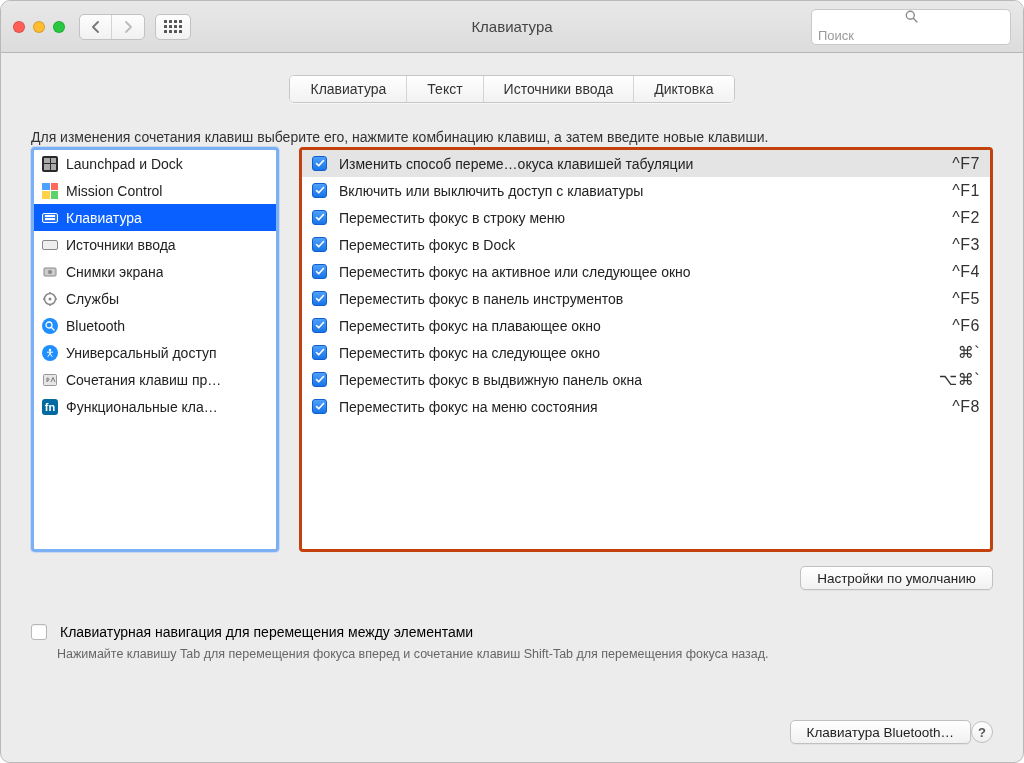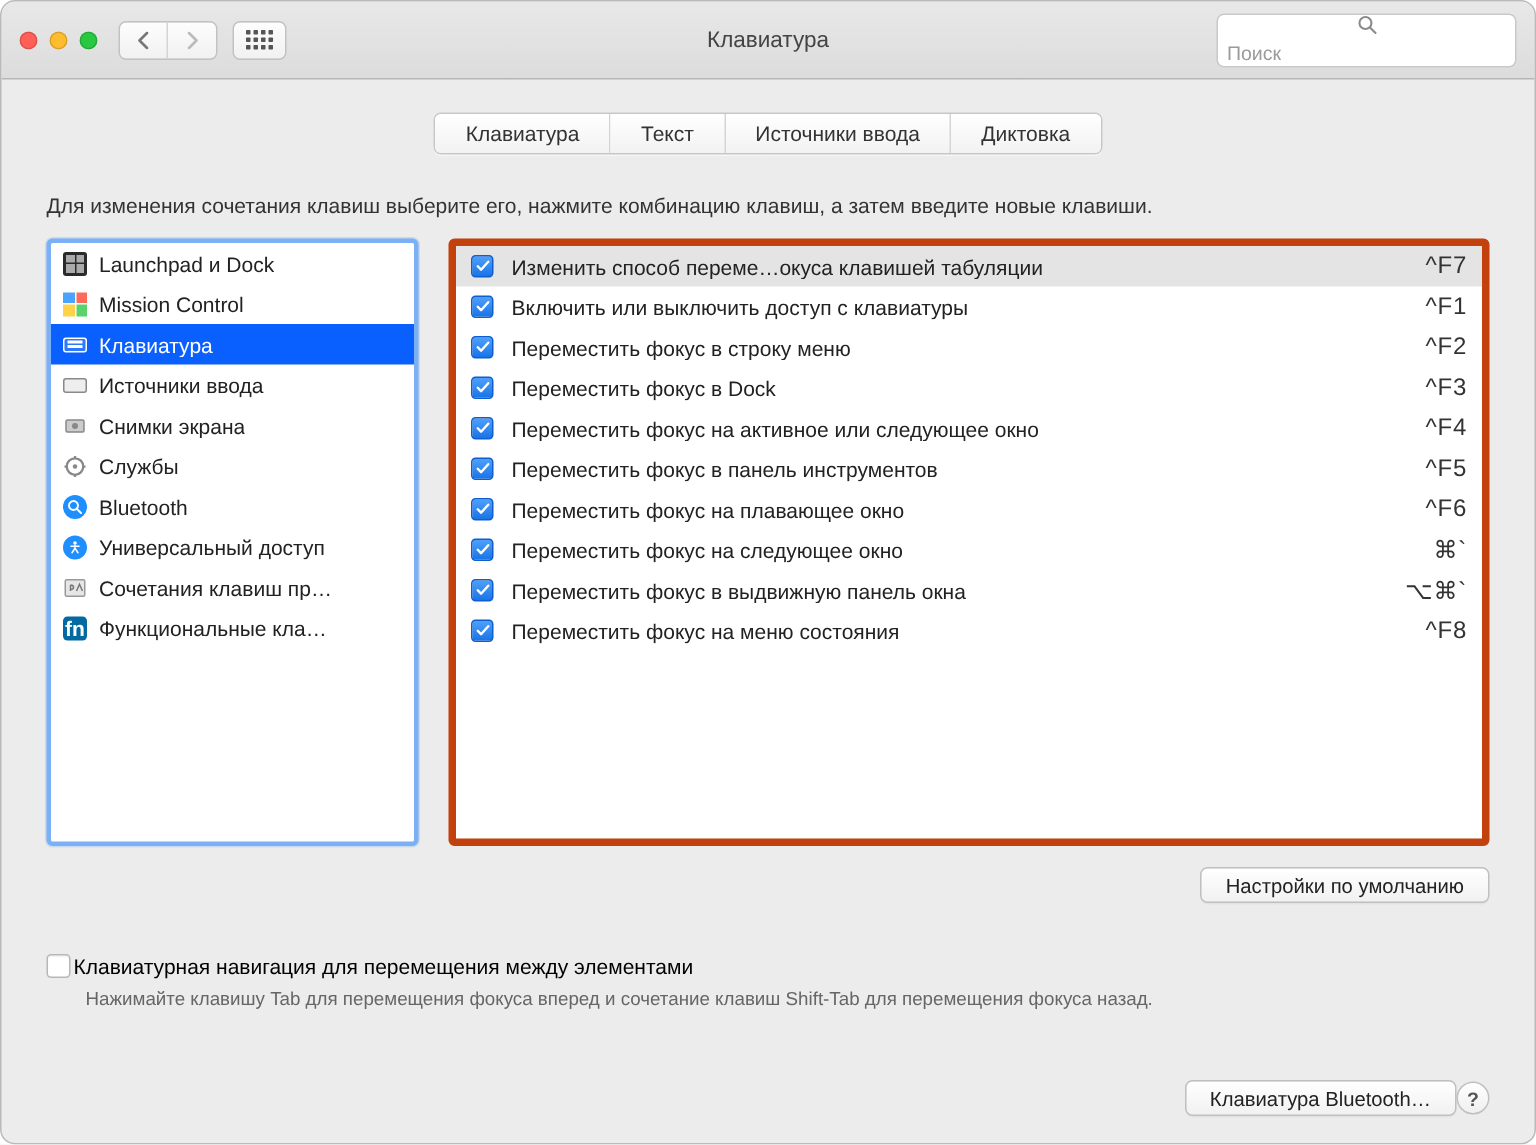--- a/index.html
+++ b/index.html
@@ -121,34 +121,34 @@
   .tab.active {
     background: linear-gradient(#4ea0fb,#1873e6);
     color:#fff;
     border-right-color:#1065d1;
   }
 
   .instr {
     font-size: 14px;
     color:#333;
     line-height: 1.45;
-    margin-bottom: 12px;
+    margin-bottom: 0;
     max-width: 880px;
   }
 
   
   .lists {
     display:flex;
     gap: 20px;
     height: 405px;
     margin-bottom: 14px;
   }
   .listbox {
     background:#fff;
-    border: 5px solid #c2410c;
+    border: 3px solid #c2410c;
     border-radius: 4px;
     overflow:hidden;
     flex-shrink:0;
   }
   .listbox.left {
     width: 248px;
     border: 3px solid #7bb1f4;
     box-shadow: 0 0 0 1px #c9d9ef;
   }
   .listbox.right {
@@ -187,21 +187,21 @@
     display:flex; align-items:center; justify-content:center;
     flex-shrink:0;
   }
   .chk svg { display:block; }
   .short-label { flex:1; white-space:nowrap; overflow:hidden; text-overflow:ellipsis; padding-right:12px; }
   .short-key { color:#333; font-size: 16px; letter-spacing: 0.5px; font-family: -apple-system, "Helvetica Neue", sans-serif; }
 
   .defaults-row { display:flex; justify-content:flex-end; margin-bottom: 34px; }
 
   .kb-nav {
-    display:flex; align-items:center; gap:2px;
+    display:flex; align-items:center; gap:13px;
     font-size: 14px;
     margin-bottom: 6px;
   }
   .checkbox-empty {
     width:16px; height:16px;
     background:#fff;
     border:1px solid #b7b7b7;
     border-radius:3px;
     box-shadow: inset 0 1px 1px rgba(0,0,0,0.06);
   }
@@ -386,21 +386,21 @@
             <div class="cat-ic">
               <svg width="16" height="16" viewBox="0 0 16 16">
                 <rect x="1.5" y="2.5" width="13" height="11" rx="1" fill="#e6e6e6" stroke="#999"></rect>
                 <path d="M5 6 L5 10 M5 6 Q7 6 7 7.5 Q7 9 5 9 M9 10 L11 5.5 L13 10" stroke="#777" stroke-width="1" fill="none"></path>
               </svg>
             </div>
             <div class="cat-label">Сочетания клавиш пр…</div>
           </div>
           <div class="cat-row">
             <div class="cat-ic">
-              <div style="width:16px;height:16px;border-radius:3px;background:#0369a1;color:#fff;font-size:14px;font-weight:600;display:flex;align-items:center;justify-content:center;">fn</div>
+              <div style="width:16px;height:16px;border-radius:3px;background:#0369a1;color:#fff;font-size:11px;font-weight:600;display:flex;align-items:center;justify-content:center;">fn</div>
             </div>
             <div class="cat-label">Функциональные кла…</div>
           </div>
         </div>
       <div class="listbox right" id="shorts">
           <div class="short-row sel">
             <div class="chk">
               <svg width="10" height="9" viewBox="0 0 10 9">
                 <path d="M1.5 4.5 L3.7 6.8 L8.5 1.5" stroke="#fff" stroke-width="1.6" fill="none" stroke-linecap="round" stroke-linejoin="round"></path>
               </svg>

